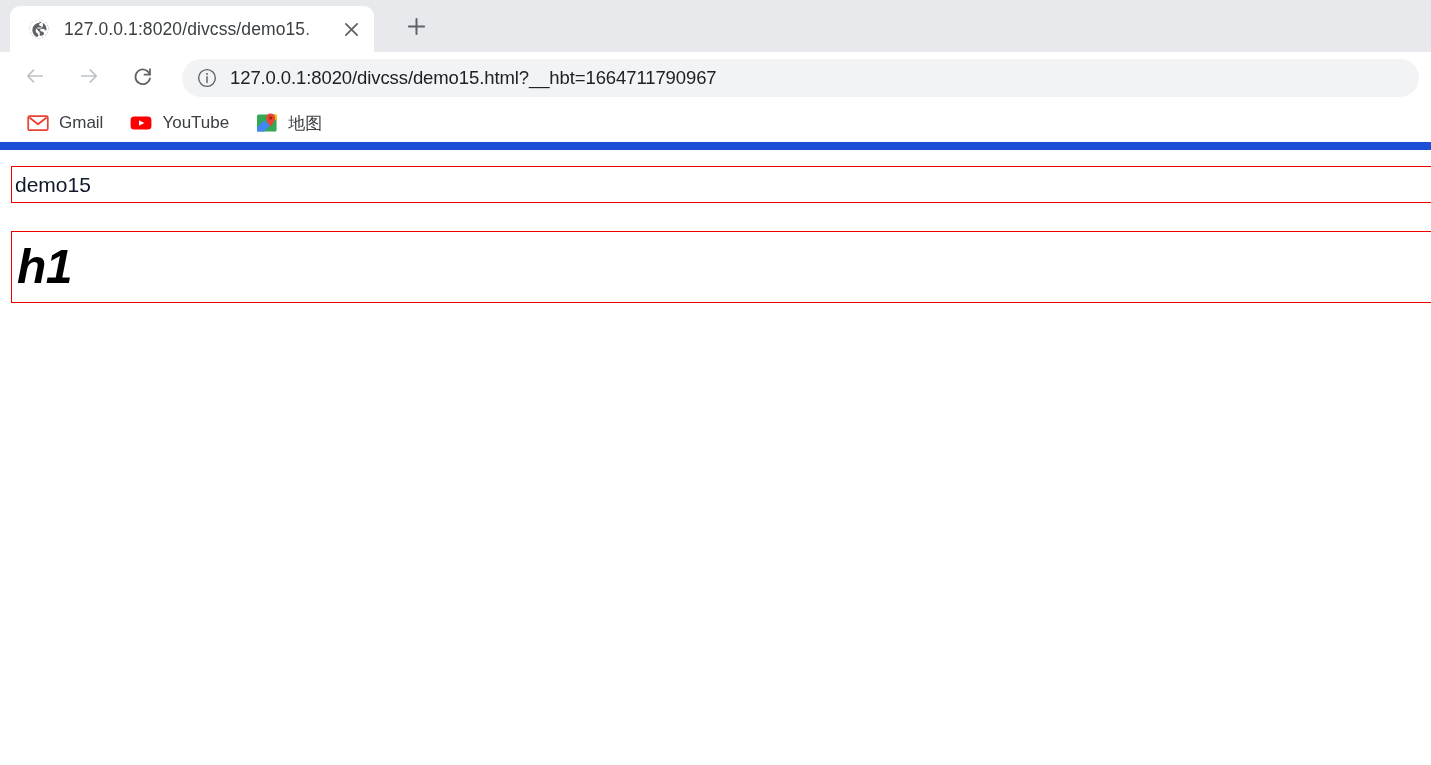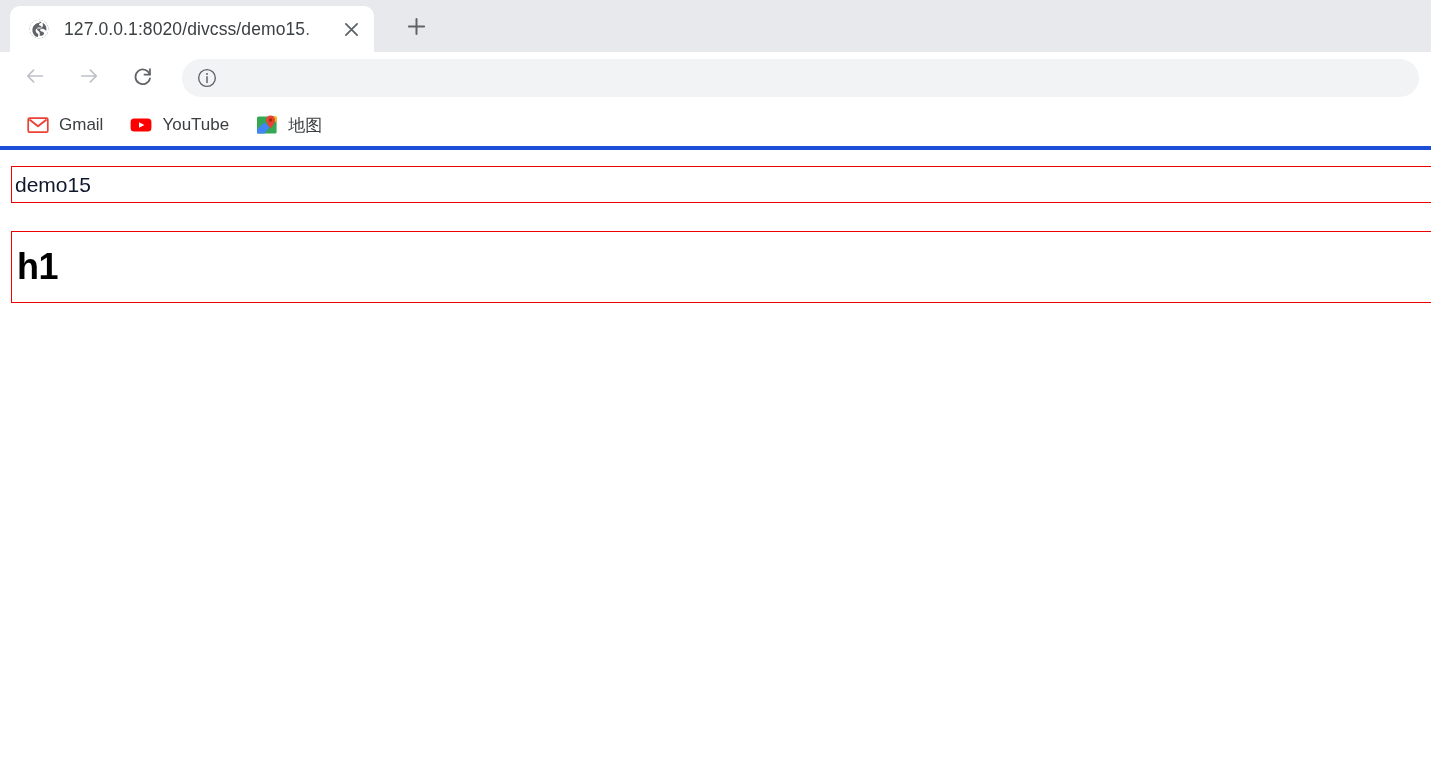--- a/index.html
+++ b/index.html
@@ -116,21 +116,21 @@
     letter-spacing: -0.1px;
   }
 
   
   .bookmarks-bar {
     height: 46px;
     background: #ffffff;
     display: flex;
     align-items: center;
     padding-left: 16px;
-    border-bottom: 4px solid #1d4ed8;
+    border-bottom: 8px solid #1d4ed8;
   }
   .bookmark {
     display: flex;
     align-items: center;
     height: 32px;
     padding: 0 10px;
     border-radius: 4px;
     margin-right: 6px;
   }
   .bookmark-icon {
@@ -173,25 +173,26 @@
     line-height: 1;
   }
   .block-h1 {
     top: 81px;
     height: 72px;
     display: flex;
     align-items: center;
     padding-left: 5px;
   }
   .block-h1 .text {
-    font-size: 36px;
+    font-size: 48px;
     font-weight: bold;
     color: #000000;
     line-height: 1;
     letter-spacing: -0.5px;
+    font-style: italic;
   }
 
   .watermark {
     position: absolute;
     right: 18px;
     bottom: 12px;
     font-size: 20px;
     color: #d4d4d4;
     letter-spacing: .5px;
     white-space: nowrap;
@@ -257,20 +258,21 @@
     </div>
 
     <div class="omnibox">
       <span class="info-icon">
         <svg width="22" height="22" viewBox="0 0 24 24">
           <circle cx="12" cy="12" r="9.1" fill="none" stroke="#5f6368" stroke-width="1.5"></circle>
           <circle cx="12" cy="7.6" r="1.05" fill="#5f6368"></circle>
           <path d="M12 10.6 L12 17" stroke="#5f6368" stroke-width="1.6" stroke-linecap="round"></path>
         </svg>
       </span>
+      <span class="omnibox-url" title="127.0.0.1:8020/divcss/demo15.html?__hbt=1664711790967">127.0.0.1:8020/divcss/demo15.html?__hbt=1664711790967</span>
     </div>
   </div>
 
   <div class="bookmarks-bar">
 
     <div class="bookmark">
       <span class="bookmark-icon">
         <svg width="24" height="24" viewBox="0 0 24 24">
           <rect x="2.2" y="5.2" width="19.6" height="14" rx="1.4" fill="#ffffff" stroke="#ea4335" stroke-width="1.7"></rect>
           <path d="M3.4 6.4 L12 13.2 L20.6 6.4" fill="none" stroke="#ea4335" stroke-width="1.9" stroke-linejoin="round"></path>

